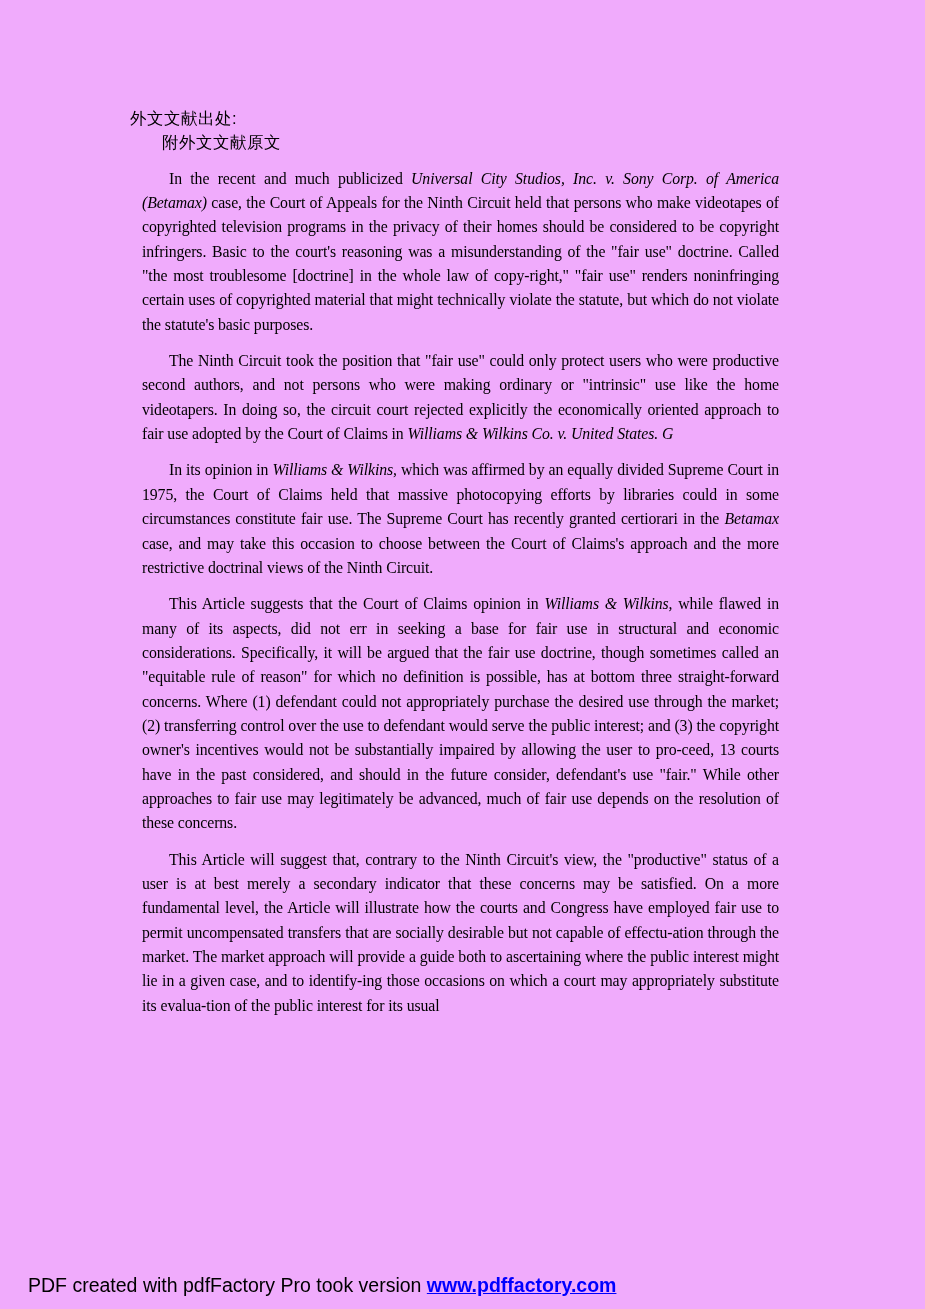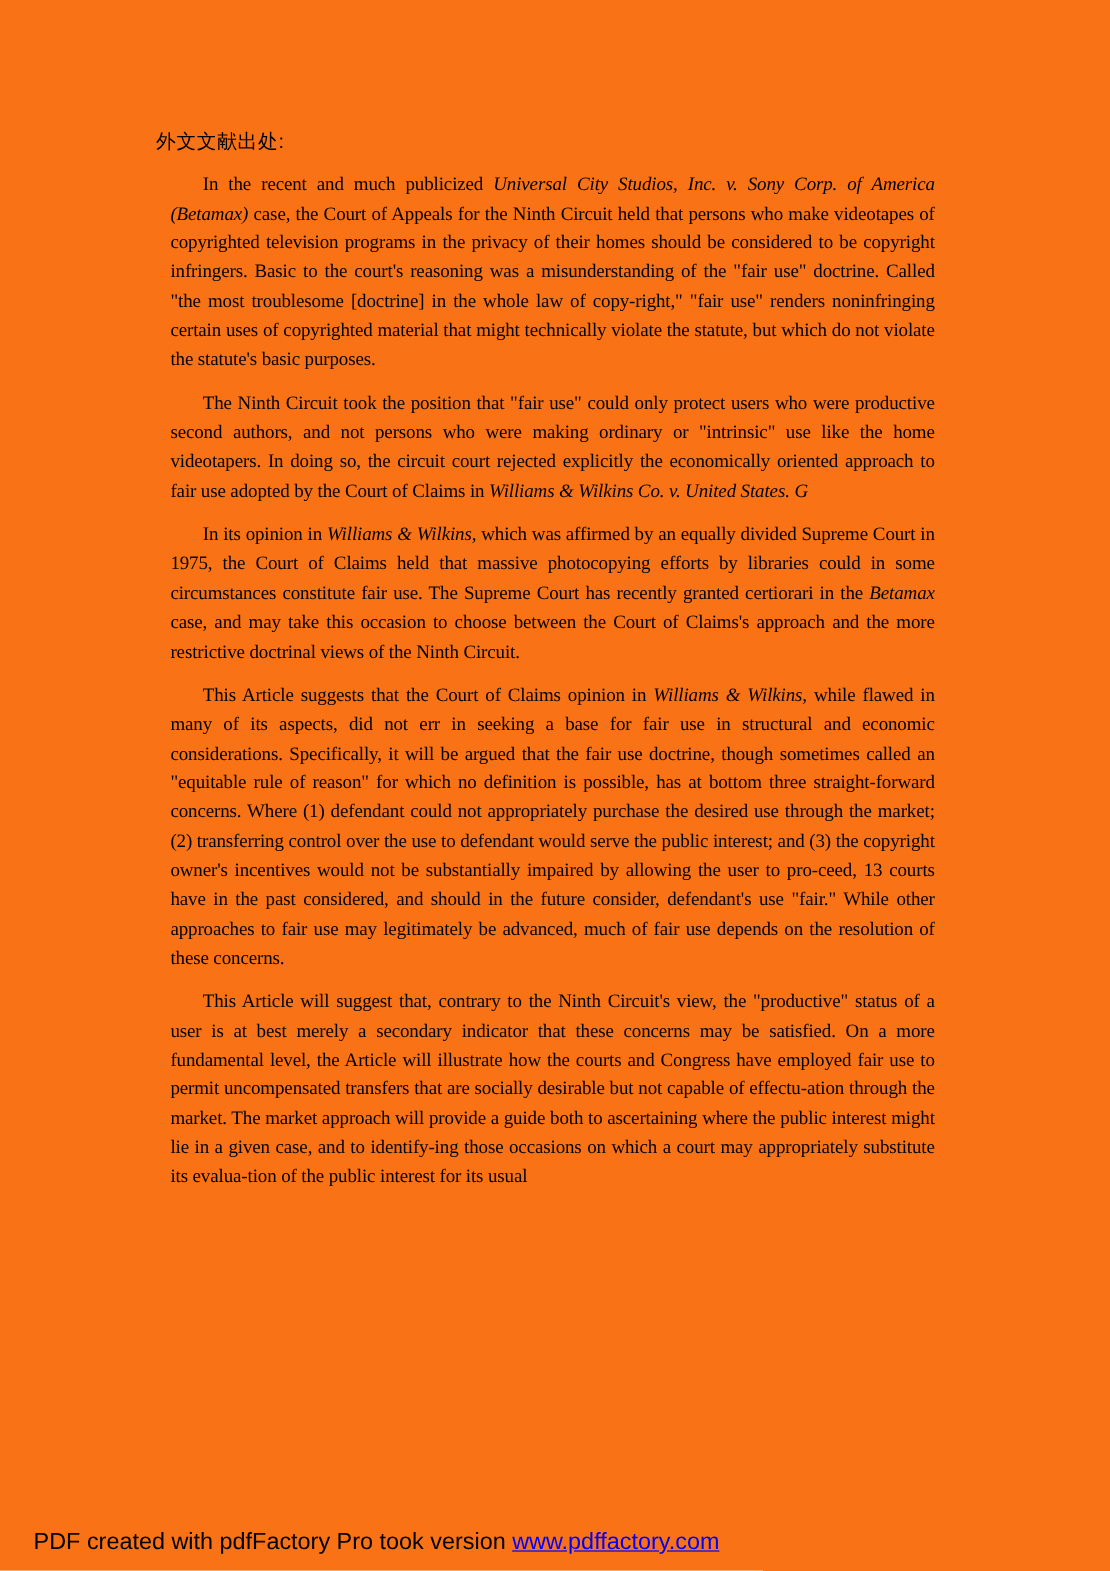--- a/index.html
+++ b/index.html
@@ -4,21 +4,21 @@
 <style>
   html, body {
     margin: 0;
     padding: 0;
     background: #ffffff;
   }
   .page {
     position: relative;
     width: 925px;
     height: 1309px;
-    background: #f97316;
+    background: #f0abfc;
     overflow: hidden;
   }
   .content {
     position: absolute;
     left: 130px;
     top: 106px;
     width: 661px;
     color: #000000;
     font-family: "Liberation Serif", "DejaVu Serif", serif;
     font-size: 15.8px;
@@ -64,28 +64,29 @@
 </head>
 <body>
 
 <div class="page">
 
   <div class="content">
 
     <div class="heading-zh">外文文献出处:</div>
 
 
+    <div class="heading-zh indented">附外文文献原文</div>
 
     <div id="paragraphs-host">
         <p class="body-para"><span>In the recent and much publicized </span><em>Universal City Studios, Inc. v. Sony Corp. of America (Betamax)</em><span> case, the Court of Appeals for the Ninth Circuit held that persons who make videotapes of copyrighted television programs in the privacy of their homes should be considered to be copyright infringers. Basic to the court's reasoning was a misunderstanding of the "fair use" doctrine. Called "the most troublesome [doctrine] in the whole law of copy-right," "fair use" renders noninfringing certain uses of copyrighted material that might technically violate the statute, but which do not violate the statute's basic purposes.</span></p>
         <p class="body-para"><span>The Ninth Circuit took the position that "fair use" could only protect users who were productive second authors, and not persons who were making ordinary or "intrinsic" use like the home videotapers. In doing so, the circuit court rejected explicitly the economically oriented approach to fair use adopted by the Court of Claims in </span><em>Williams &amp; Wilkins Co. v. United States. G</em></p>
         <p class="body-para"><span>In its opinion in </span><em>Williams &amp; Wilkins,</em><span> which was affirmed by an equally divided Supreme Court in 1975, the Court of Claims held that massive photocopying efforts by libraries could in some circumstances constitute fair use. The Supreme Court has recently granted certiorari in the </span><em>Betamax</em><span> case, and may take this occasion to choose between the Court of Claims's approach and the more restrictive doctrinal views of the Ninth Circuit.</span></p>
         <p class="body-para"><span>This Article suggests that the Court of Claims opinion in </span><em>Williams &amp; Wilkins,</em><span> while flawed in many of its aspects, did not err in seeking a base for fair use in structural and economic considerations. Specifically, it will be argued that the fair use doctrine, though sometimes called an "equitable rule of reason" for which no definition is possible, has at bottom three straight-forward concerns. Where (1) defendant could not appropriately purchase the desired use through the market;(2) transferring control over the use to defendant would serve the public interest; and (3) the copyright owner's incentives would not be substantially impaired by allowing the user to pro-ceed, 13 courts have in the past considered, and should in the future consider, defendant's use "fair." While other approaches to fair use may legitimately be advanced, much of fair use depends on the resolution of these concerns.</span></p>
         <p class="body-para"><span>This Article will suggest that, contrary to the Ninth Circuit's view, the "productive" status of a user is at best merely a secondary indicator that these concerns may be satisfied. On a more fundamental level, the Article will illustrate how the courts and Congress have employed fair use to permit uncompensated transfers that are socially desirable but not capable of effectu-ation through the market. The market approach will provide a guide both to ascertaining where the public interest might lie in a given case, and to identify-ing those occasions on which a court may appropriately substitute its evalua-tion of the public interest for its usual</span></p>
       </div>
 
   </div>
 
   <div class="footer">
-    <span>PDF created with pdfFactory Pro took version </span><span class="link" style="color: rgb(0, 0, 255);">www.pdffactory.com</span>
+    <span>PDF created with pdfFactory Pro took version </span><span class="link" style="color: rgb(0, 0, 255); font-weight: bold;">www.pdffactory.com</span>
   </div>
 
 </div>
 
 </body></html>

